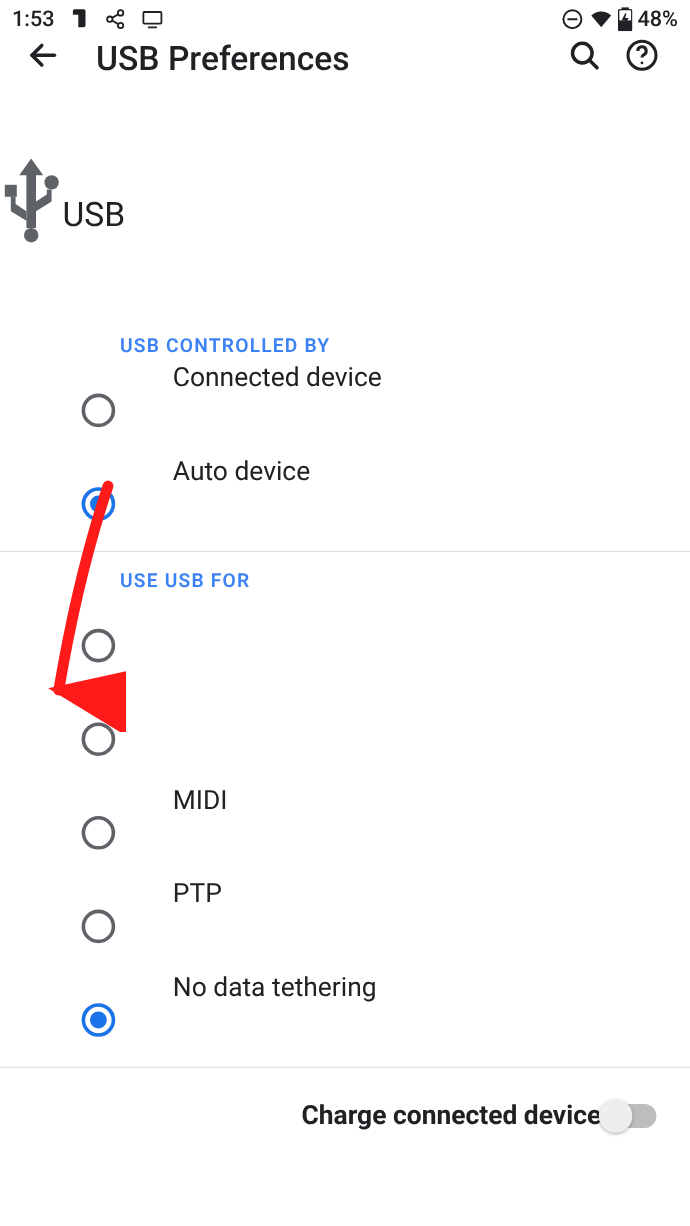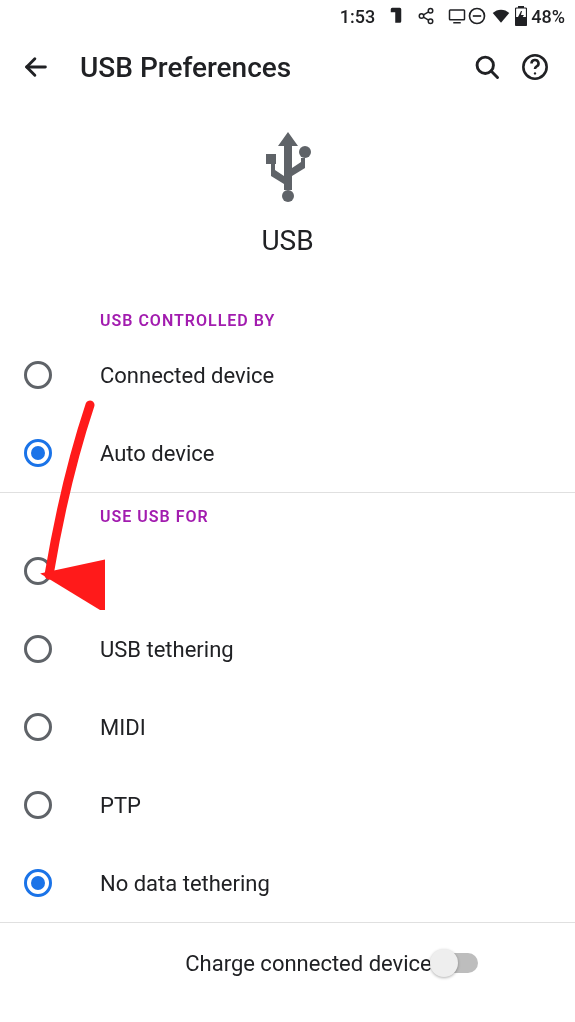--- a/index.html
+++ b/index.html
@@ -10,41 +10,41 @@
     background: #ffffff;
     color: #202124;
     position: relative;
     overflow: hidden;
   }
   
   .status-bar {
     height: 32px;
     display: flex;
     align-items: center;
-    justify-content: flex-end;
+    justify-content: space-between;
     padding: 0 10px;
     font-size: 18px;
     font-weight: 500;
   }
   .status-left {
     display: flex;
     align-items: center;
     gap: 12px;
   }
   .status-right {
     display: flex;
     align-items: center;
     gap: 4px;
   }
   .status-icon svg { display: block; }
   
   .app-bar {
     height: 70px;
     display: flex;
-    align-items: center;
+    align-items: flex-start;
     padding: 0 16px;
   }
   .app-bar .back {
     width: 40px;
     display: flex;
     align-items: center;
     justify-content: center;
   }
   .app-bar .title {
     font-size: 28px;
@@ -54,43 +54,43 @@
   }
   .app-bar .action {
     width: 48px;
     display: flex;
     align-items: center;
     justify-content: center;
   }
   
   .hero {
     display: flex;
-    flex-direction: column;
+    flex-direction: row;
     align-items: center;
     padding: 30px 0 40px 0;
   }
   .hero .usb-icon {
     margin-bottom: 14px;
   }
   .hero .label {
     font-size: 28px;
     font-weight: 400;
   }
   
   .section-header {
-    color: #a21caf;
+    color: #3b82f6;
     font-size: 16px;
     font-weight: 600;
     letter-spacing: 1px;
     padding: 14px 0 6px 100px;
   }
   .option {
     display: flex;
-    align-items: center;
     height: 78px;
+    padding-left: 44px;
   }
   .option .radio-col {
     width: 100px;
     display: flex;
     align-items: center;
     justify-content: flex-start;
     padding-left: 24px;
   }
   .option .label {
     font-size: 22px;
@@ -117,22 +117,23 @@
     width: 14px;
     height: 14px;
     background: #1a73e8;
     border-radius: 50%;
   }
   
   .switch-row {
     display: flex;
     align-items: center;
     height: 80px;
-    padding: 0 12px 0 100px;
-    justify-content: center;
+    padding: 0 28px 0 100px;
+    justify-content: flex-end;
+    font-weight: bold;
   }
   .switch-row .label {
     font-size: 22px;
   }
   .switch {
     position: relative;
     width: 46px;
     height: 20px;
     background: #bdbdbd;
     border-radius: 10px;
@@ -267,21 +268,20 @@
 <div class="option">
   <div class="radio-col">
       <div class="radio"></div>
     </div>
 </div>
 
 <div class="option">
   <div class="radio-col">
       <div class="radio"></div>
     </div>
-  <div class="label">USB tethering</div>
 </div>
 
 <div class="option">
   <div class="radio-col">
       <div class="radio"></div>
     </div>
   <div class="label">MIDI</div>
 </div>
 
 <div class="option">

